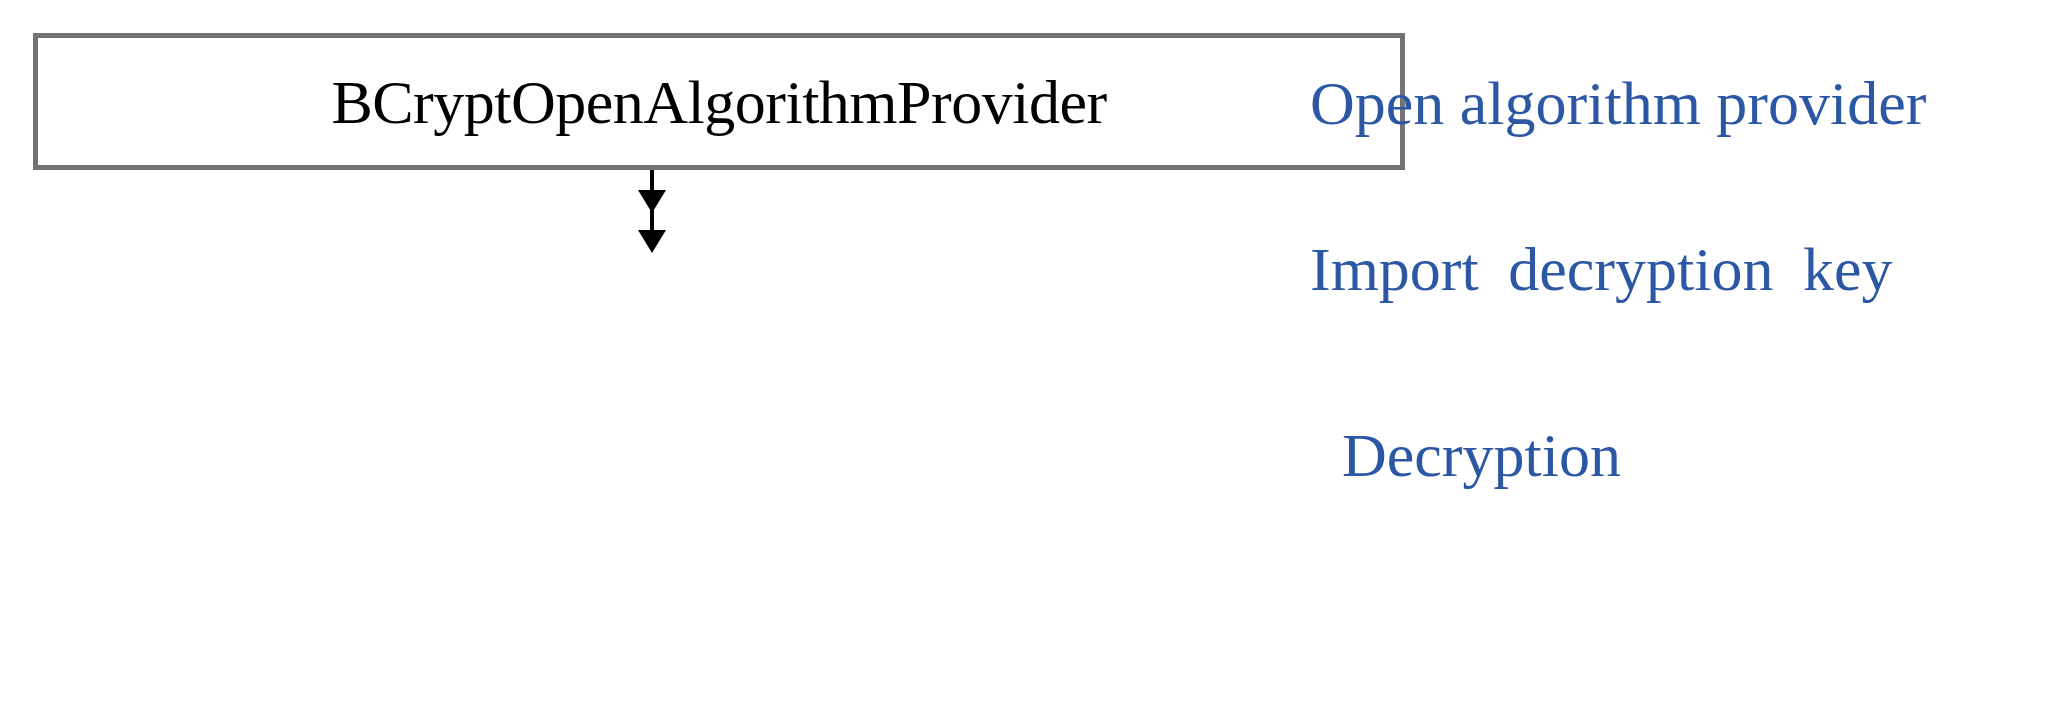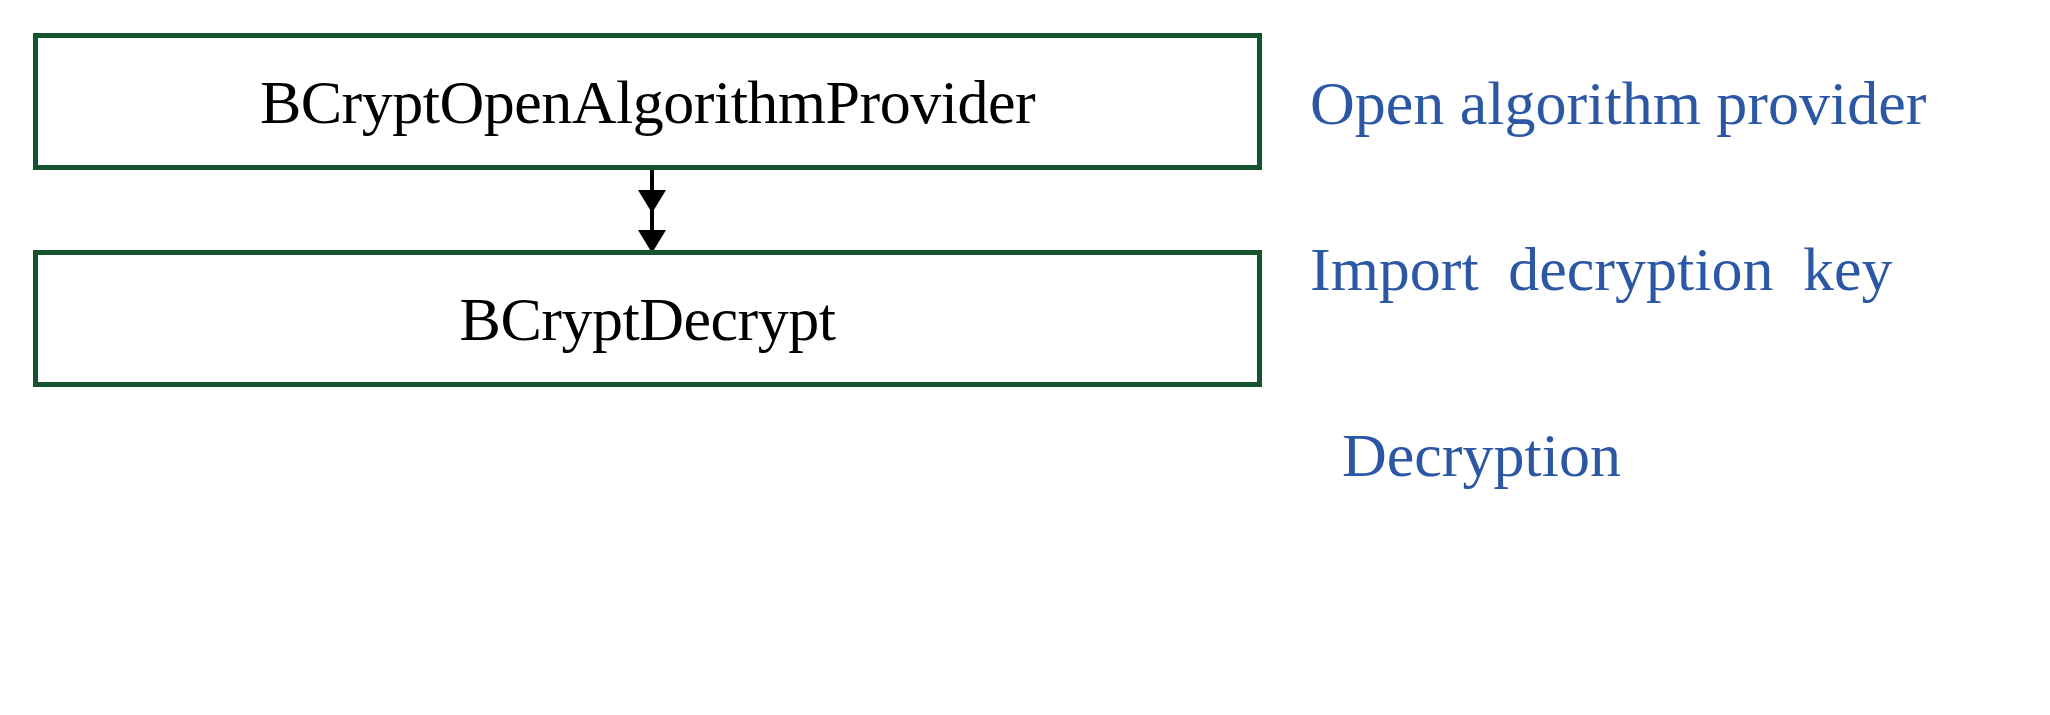--- a/index.html
+++ b/index.html
@@ -27,23 +27,23 @@
     width: 1229px;
   }
 
   .node-row {
     position: relative;
     width: 100%;
   }
 
   .node-box {
     box-sizing: border-box;
-    width: 1229px;
+    width: 1372px;
     height: 137px;
-    border: 5px solid #14532d;
+    border: 5px solid #737373;
     background: #ffffff;
     display: flex;
     align-items: center;
     justify-content: center;
   }
 
   .node-label {
     font-family: "Liberation Serif", "DejaVu Serif", serif;
     font-size: 62px;
     line-height: 1;
@@ -109,25 +109,20 @@
       <div class="connector-line"></div>
       <div class="connector-head"></div>
     </div>
 
 
     <div class="connector">
       <div class="connector-line"></div>
       <div class="connector-head"></div>
     </div>
 
-    <div class="node-row">
-      <div class="node-box">
-        <span class="node-label">BCryptDecrypt</span>
-      </div>
-    </div>
 
   </div>
 
   <div class="annotation a0">Open algorithm provider</div>
 
   <div class="annotation a1 spaced">Import  decryption  key</div>
 
   <div class="annotation a2">Decryption</div>
 
 </div>

